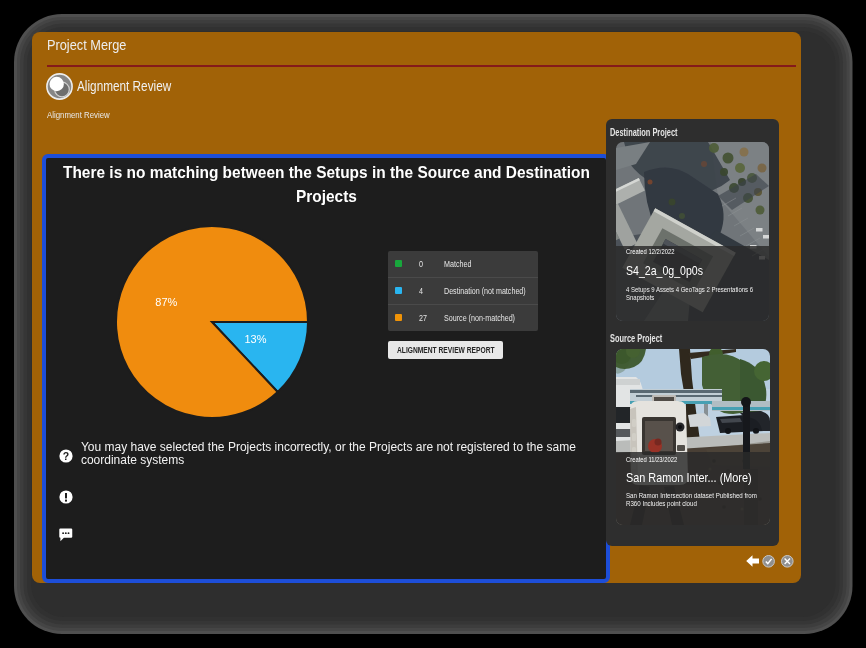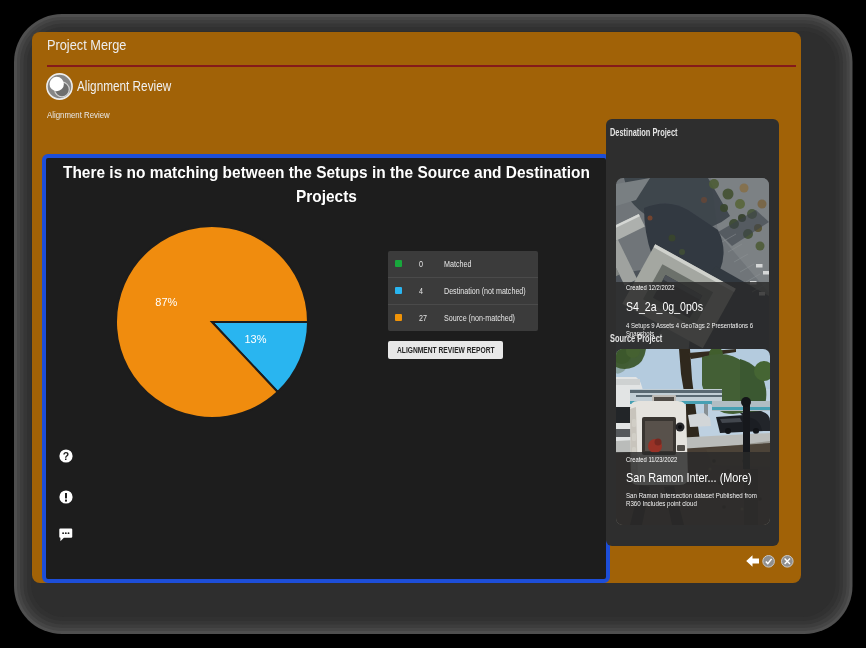--- a/index.html
+++ b/index.html
@@ -85,35 +85,36 @@
           <div class="lsq" style="background:#f09307"></div>
           <div class="lnum">27</div>
           <div class="llab">Source (non-matched)</div>
         </div>
     </div>
     <div id="arbtn"><span>ALIGNMENT REVIEW REPORT</span></div>
     <svg class="wicon" style="top:290px;left:13px" width="14" height="14" viewBox="0 0 14 14">
       <circle cx="7" cy="7" r="6.6" fill="#fff"></circle>
       <text x="7" y="10.8" font-size="10.5" font-weight="bold" fill="#1c1c1c" text-anchor="middle" font-family="Liberation Sans">?</text>
     </svg>
+    <div class="wtext" style="top:282.8px">You may have selected the Projects incorrectly, or the Projects are not registered to the same<br>coordinate systems</div>
     <svg class="wicon" style="top:330.5px;left:13px" width="14" height="14" viewBox="0 0 14 14">
       <circle cx="7" cy="7" r="6.6" fill="#fff"></circle>
       <rect x="6" y="3" width="2" height="5.4" fill="#1c1c1c"></rect>
       <rect x="6" y="9.6" width="2" height="2" fill="#1c1c1c"></rect>
     </svg>
     <svg class="wicon" style="top:369px;left:12.5px" width="15" height="16" viewBox="0 0 15 16">
       <path d="M1.5 1 H13 a1.2 1.2 0 0 1 1.2 1.2 V9.8 a1.2 1.2 0 0 1 -1.2 1.2 H5.2 L1.5 14.6 V11 H1.5 a1.2 1.2 0 0 1 -1.2 -1.2 V2.2 A1.2 1.2 0 0 1 1.5 1 Z" fill="#fff"></path>
       <circle cx="4.4" cy="6" r="1" fill="#1c1c1c"></circle>
       <circle cx="7.3" cy="6" r="1" fill="#1c1c1c"></circle>
       <circle cx="10.2" cy="6" r="1" fill="#1c1c1c"></circle>
     </svg>
   </div>
   <div id="sidebar">
     <div class="sblabel" style="top:7px">Destination Project</div>
-    <div class="card" id="destcard" style="top:23px;width:153px;height:179px;margin-top:36px;">
+    <div class="card" id="destcard" style="top:23px;width:153px;height:179px;">
       <svg class="cardsvg" width="153" height="179" viewBox="0 0 153 179">
         <rect width="153" height="179" fill="#747a7e"></rect>
         <polygon points="95,0 153,0 153,115 102,55" fill="#81868a"></polygon>
         <path d="M8 0 H92 L114 38 Q92 56 66 50 Q30 44 14 22 Z" fill="#3b424a" opacity="0.9"></path>
         <path d="M28 30 Q52 20 72 32 L102 52 Q112 72 104 92 L78 112 Q50 106 40 88 Q28 60 28 30 Z" fill="#333a43"></path>
         <path d="M100 88 L153 118 L153 179 L72 179 L78 112 Z" fill="#333a42"></path>
         <path d="M0 96 L38 90 L56 136 L28 179 L0 179 Z" fill="#4e555c"></path>
         <polygon points="0,6 34,0 20,22 0,28" fill="#7e8487"></polygon>
         <g transform="rotate(-26 10 60)">
           <rect x="-24" y="44" width="56" height="14" fill="#b5b8b5"></rect>

